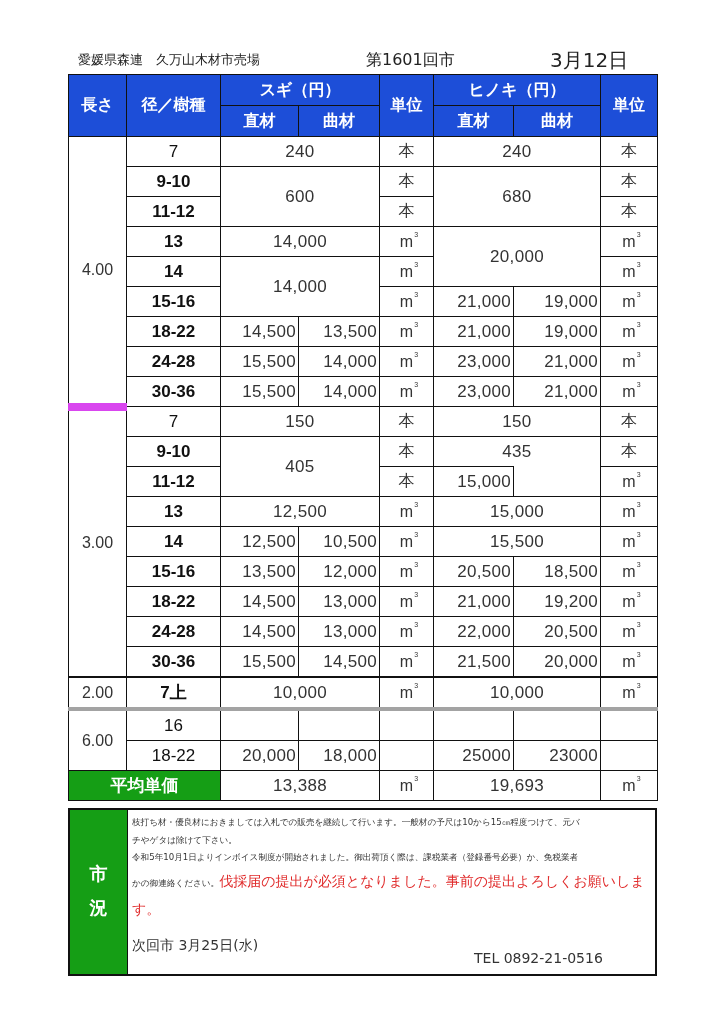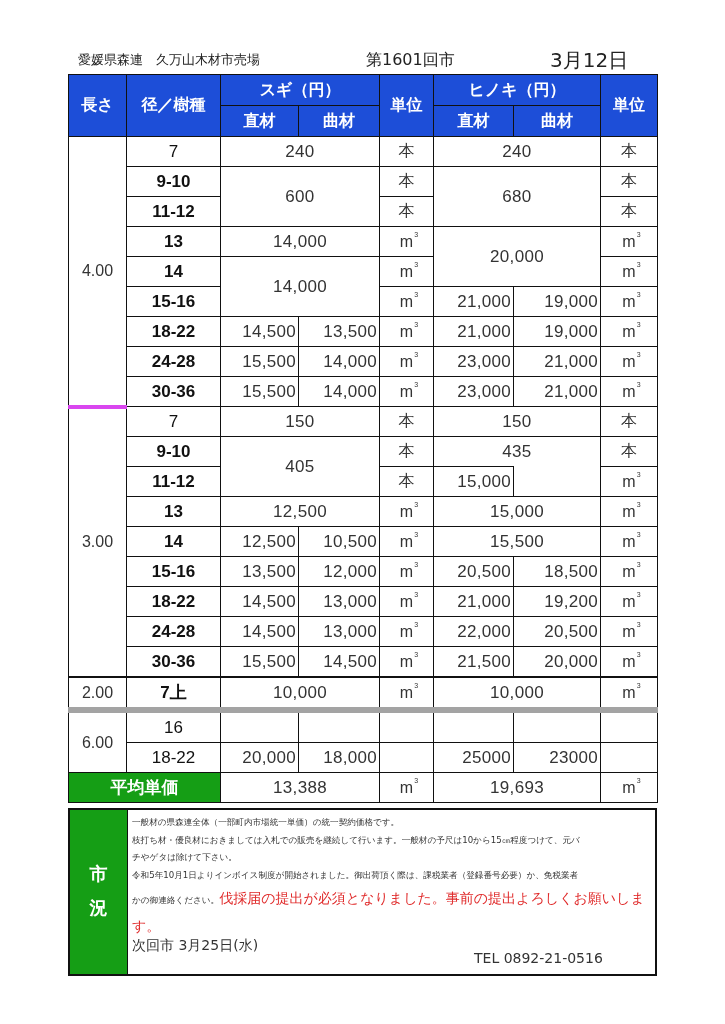--- a/index.html
+++ b/index.html
@@ -133,21 +133,21 @@
       <td class="size">30-36</td>
       <td class="num r">15,500</td>
       <td class="num r">14,000</td>
       <td class="unit"><span class="m3"><span>m</span><sup>3</sup></span></td>
       <td class="num r">23,000</td>
       <td class="num r">21,000</td>
       <td class="unit"><span class="m3"><span>m</span><sup>3</sup></span></td>
     </tr>
 
     <tr>
-      <td rowspan="9" class="len" style="border-top:4px solid #d946ef">3.00</td>
+      <td rowspan="9" class="len" style="border-top:8px solid #d946ef">3.00</td>
       <td class="size plain">7</td>
       <td colspan="2" class="num">150</td>
       <td class="unit">本</td>
       <td colspan="2" class="num">150</td>
       <td class="unit">本</td>
     </tr>
     <tr>
       <td class="size">9-10</td>
       <td colspan="2" rowspan="2" class="num">405</td>
       <td class="unit">本</td>
@@ -215,21 +215,21 @@
 
     <tr style="border-top:2px solid #111">
       <td class="len">2.00</td>
       <td class="size">7上</td>
       <td colspan="2" class="num">10,000</td>
       <td class="unit"><span class="m3"><span>m</span><sup>3</sup></span></td>
       <td colspan="2" class="num">10,000</td>
       <td class="unit"><span class="m3"><span>m</span><sup>3</sup></span></td>
     </tr>
 
-    <tr style="border-top:6px solid #a3a3a3">
+    <tr style="border-top:4px solid #a3a3a3">
       <td rowspan="2" class="len">6.00</td>
       <td class="size plain">16</td>
       <td class="num r"></td>
       <td class="num r"></td>
       <td class="unit"></td>
       <td class="num r"></td>
       <td class="num r"></td>
       <td class="unit"></td>
     </tr>
     <tr>
@@ -251,21 +251,20 @@
     </tr>
   </tbody>
 </table>
 
 <div class="notes">
   <div class="notes-label">
     <span id="nl-1">市</span>
     <span id="nl-2">況</span>
   </div>
   <div class="notes-body">
-    <p>一般材の県森連全体（一部町内市場統一単価）の統一契約価格です。</p>
     <p>枝打ち材・優良材におきましては入札での販売を継続して行います。一般材の予尺は10から15㎝程度つけて、元バ</p>
     <p>チやゲタは除けて下さい。</p>
     <p>令和5年10月1日よりインボイス制度が開始されました。御出荷頂く際は、課税業者（登録番号必要）か、免税業者</p>
     <p class="wrap"><span>かの御連絡ください。</span><span class="red">伐採届の提出が必須となりました。事前の提出よろしくお願いします。</span></p>
   </div>
   <div class="next">次回市  3月25日(水)</div>
   <div class="tel">TEL 0892-21-0516</div>
 </div>
 
 </body></html>

